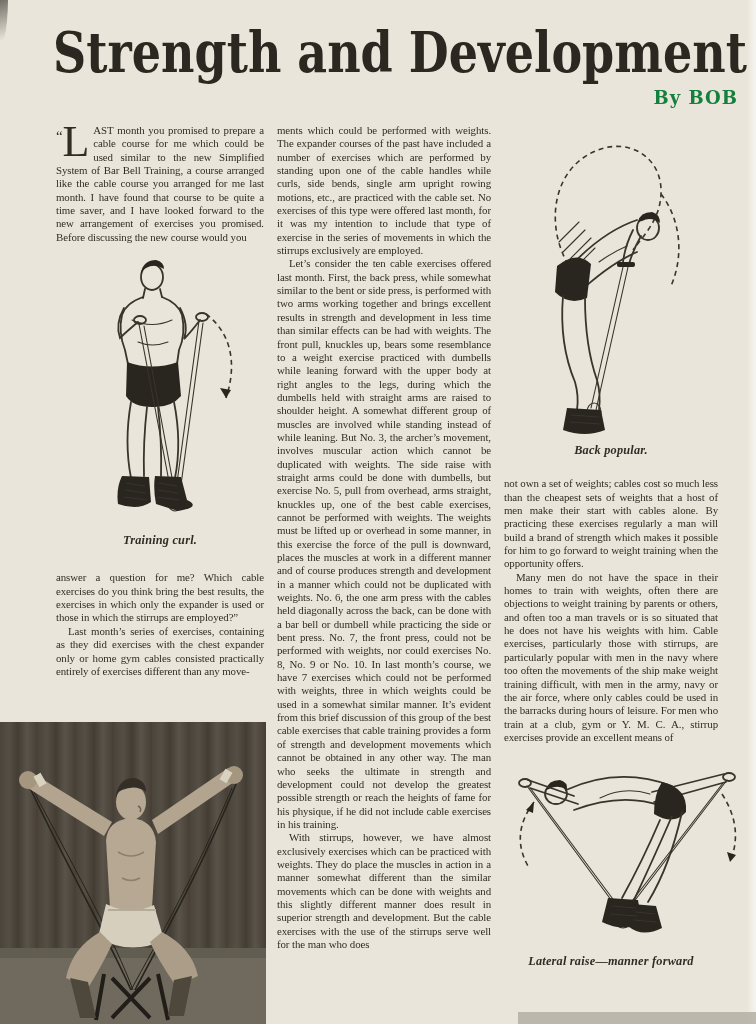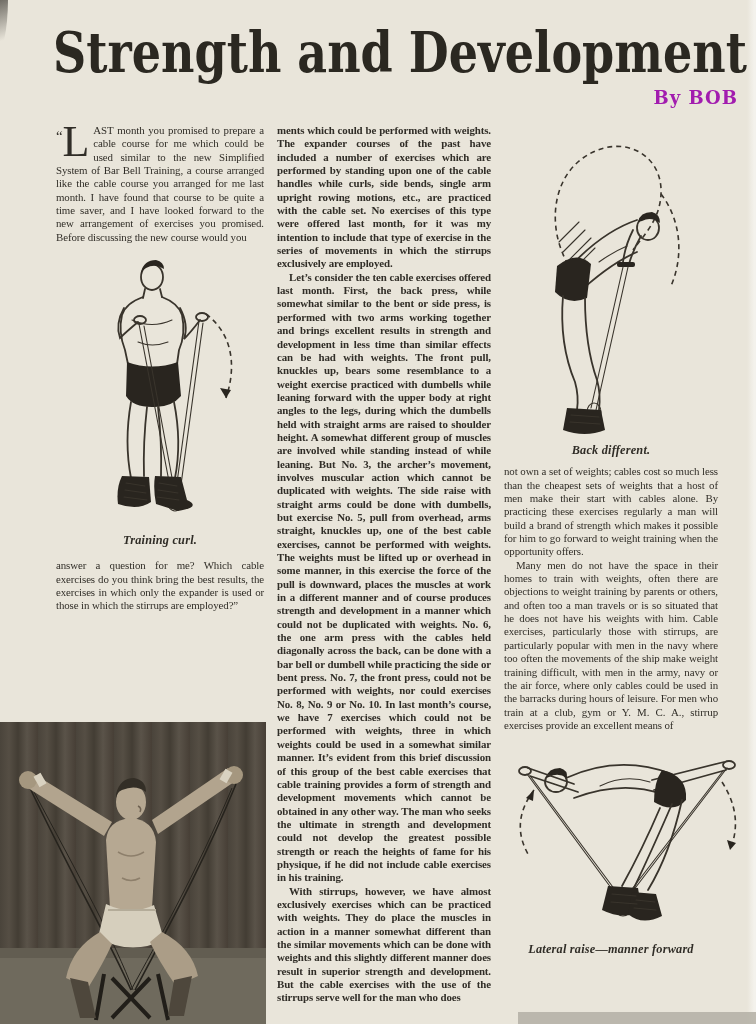--- a/index.html
+++ b/index.html
@@ -13,41 +13,41 @@
   .title {
     position:absolute; left:50px; top:20px; width:700px;
     text-align:center; white-space:nowrap;
     font-family:"DejaVu Serif", serif; font-weight:700;
     font-size:46px; color:#2b2821;
     transform:scaleY(1.22); transform-origin:top center;
   }
   .byline {
     position:absolute; top:87px; right:18px;
     font-family:"DejaVu Serif", serif; font-weight:700;
-    font-size:18px; letter-spacing:1px; color:#a21caf;
+    font-size:18px; letter-spacing:1px; color:#15803d;
   }
   
   .col {
     position:absolute; top:124px;
     font-size:10.9px; line-height:13.35px; letter-spacing:-0.1px;
     text-align:justify;
   }
   .col1 { left:56px;  width:208px; }
-  .col2 { left:277px; width:214px;font-weight:bold; }
+  .col2 { left:277px; width:214px; }
   .col3 { left:504px; width:214px; }
   p.indent { text-indent:12px; }
   .dropwrap { float:left; margin:1px 4px 0 0; }
   .oq { font-size:15px; position:relative; top:-15px; }
   .dc { font-size:44px; line-height:34px; }
   .figcap {
     text-align:center; font-weight:700; font-style:italic;
     font-size:12.3px; letter-spacing:0.2px; line-height:14px;
   }
   .fig { text-align:center; }
-  .mt6{margin-top:6px;} .mt8{margin-top:8px;} .mt14{margin-top:12px;}
+  .mt6{margin-top:6px;} .mt8{margin-top:20px;} .mt14{margin-top:24px;}
   
   .photo {
     position:absolute; left:0; top:722px; width:266px; height:302px;
     background:
       repeating-linear-gradient(90deg,
         #4a443b 0px, #554e44 9px, #433d34 18px, #5a5349 27px, #473f36 38px),
       #4a443b;
   }
   .photo svg { position:absolute; left:0; top:0; }
   
@@ -109,20 +109,21 @@
         <ellipse class="thin" cx="115" cy="250" rx="8" ry="11"></ellipse>
 
         <path class="dk" d="M62,226 L89,227 L91,252 Q78,261 58,254 Q56,238 62,226 Z"></path>
         <path class="dk" d="M95,226 L121,227 L127,250 Q142,257 118,261 L96,254 Q93,238 95,226 Z"></path>
         <path class="thin" stroke="#d8d4c9" d="M66,233 L85,236 M65,240 L86,243 M64,247 L87,250 M99,233 L117,236 M98,240 L118,243 M97,247 L119,250"></path>
       </svg>
       <div class="figcap">Training curl.</div>
     </div>
 
     <p class="mt14">answer a question for me? Which cable exercises do you think bring the best results, the exercises in which only the expander is used or those in which the stirrups are employed?”</p>
+    <p class="indent">Last month’s series of exercises, containing as they did exercises with the chest expander only or home gym cables consisted practically entirely of exercises different than any move-</p>
   </div>
 
   <div class="photo">
     <svg width="266" height="302" viewBox="0 0 266 302">
 
       <rect x="0" y="232" width="266" height="70" fill="#6f6a5d"></rect>
       <rect x="0" y="226" width="266" height="10" fill="#625d51"></rect>
 
       <path d="M30,66 C70,150 110,220 131,268 M236,62 C200,150 160,220 135,268" stroke="#26231d" stroke-width="1.6" fill="none"></path>
       <path d="M34,70 C78,152 116,222 133,268 M232,66 C196,152 156,222 131,268" stroke="#26231d" stroke-width="1" fill="none"></path>
@@ -185,21 +186,21 @@
         <path class="thin" d="M102,143 L70,284 M107,143 L75,286"></path>
 
         <path class="ln" d="M42,172 Q38,220 54,258 Q58,272 56,286"></path>
         <path class="ln" d="M64,174 Q64,222 76,256 Q80,270 78,286"></path>
 
         <ellipse class="thin" cx="73" cy="288" rx="7" ry="9"></ellipse>
 
         <path class="dk" d="M46,284 L80,286 L84,306 Q64,314 42,306 Z"></path>
         <path class="thin" stroke="#d8d4c9" d="M50,291 L78,293 M49,298 L79,300"></path>
       </svg>
-      <div class="figcap">Back different.</div>
+      <div class="figcap">Back popular.</div>
     </div>
 
     <p class="mt8">not own a set of weights; cables cost so much less than the cheapest sets of weights that a host of men make their start with cables alone. By practicing these exercises regularly a man will build a brand of strength which makes it possible for him to go forward to weight training when the opportunity offers.</p>
     <p class="indent">Many men do not have the space in their homes to train with weights, often there are objections to weight training by parents or others, and often too a man travels or is so situated that he does not have his weights with him. Cable exercises, particularly those with stirrups, are particularly popular with men in the navy where too often the movements of the ship make weight training difficult, with men in the army, navy or the air force, where only cables could be used in the barracks during hours of leisure. For men who train at a club, gym or Y. M. C. A., stirrup exercises provide an excellent means of</p>
 
     <div class="fig mt6">
       <svg width="242" height="200" viewBox="0 0 242 200">
 
         <path class="dash" d="M30,52 Q6,84 24,116"></path>
         <polygon class="dk" points="30,52 22,60 29,63"></polygon>

